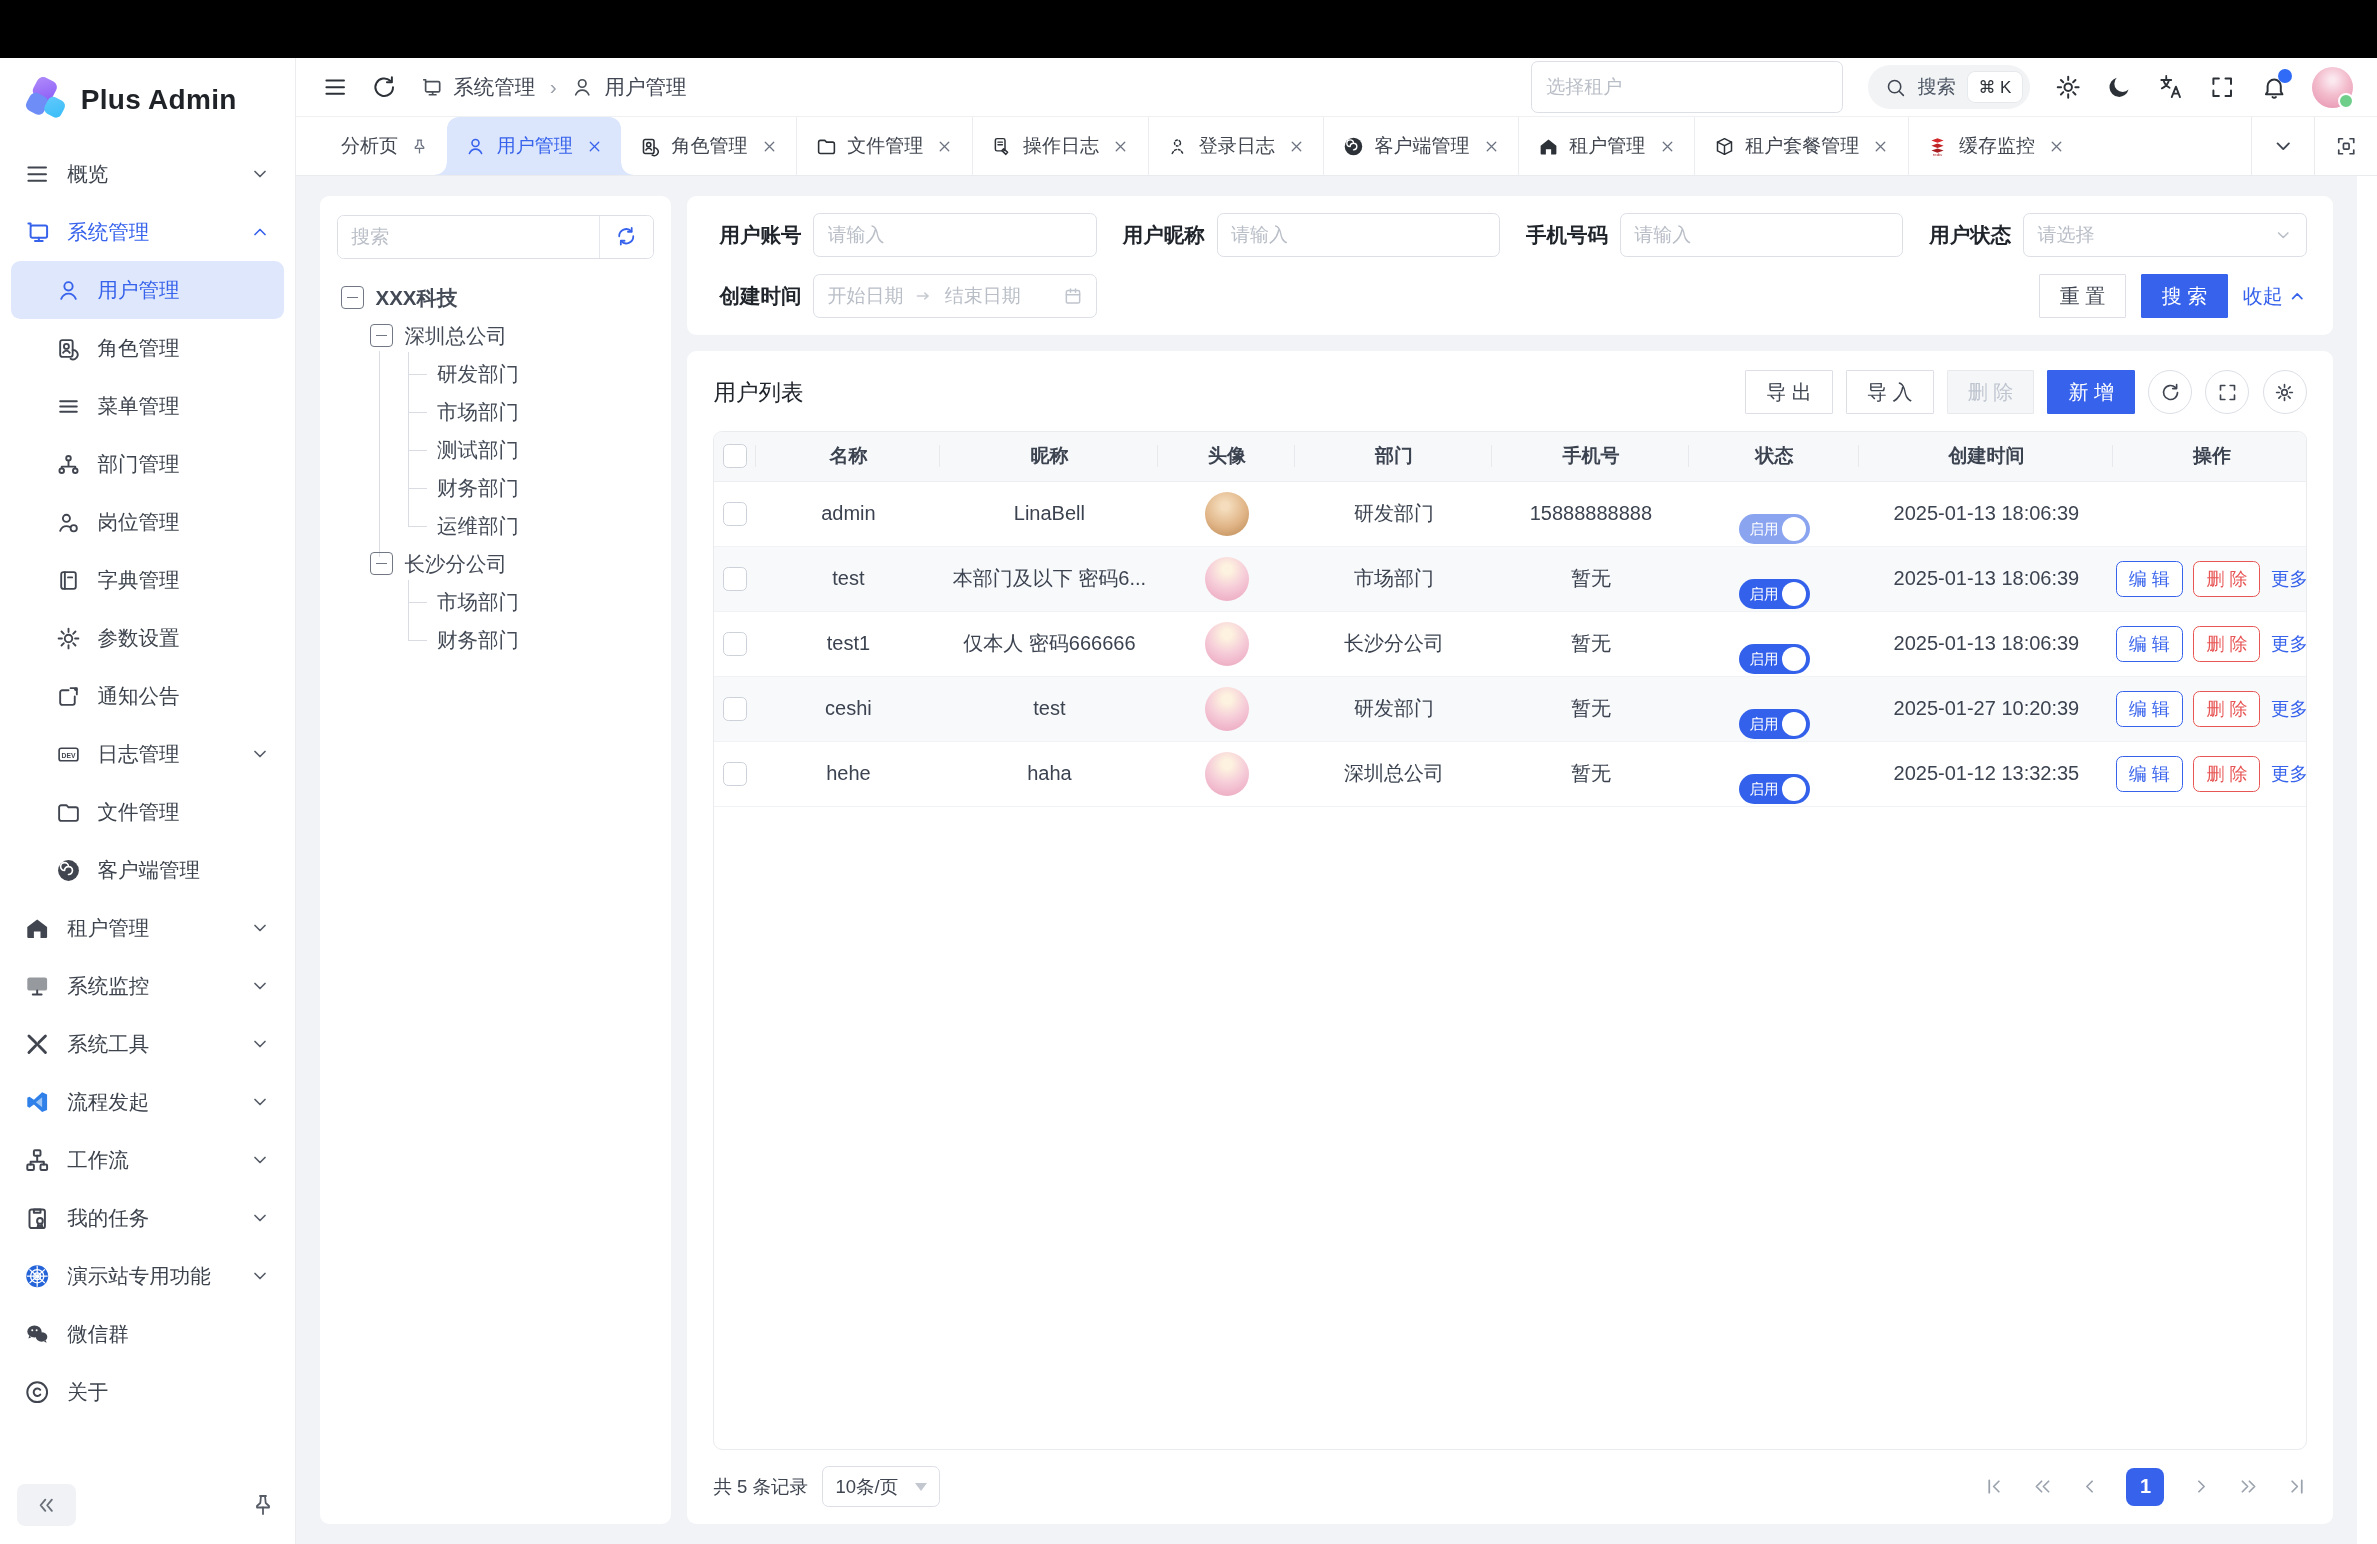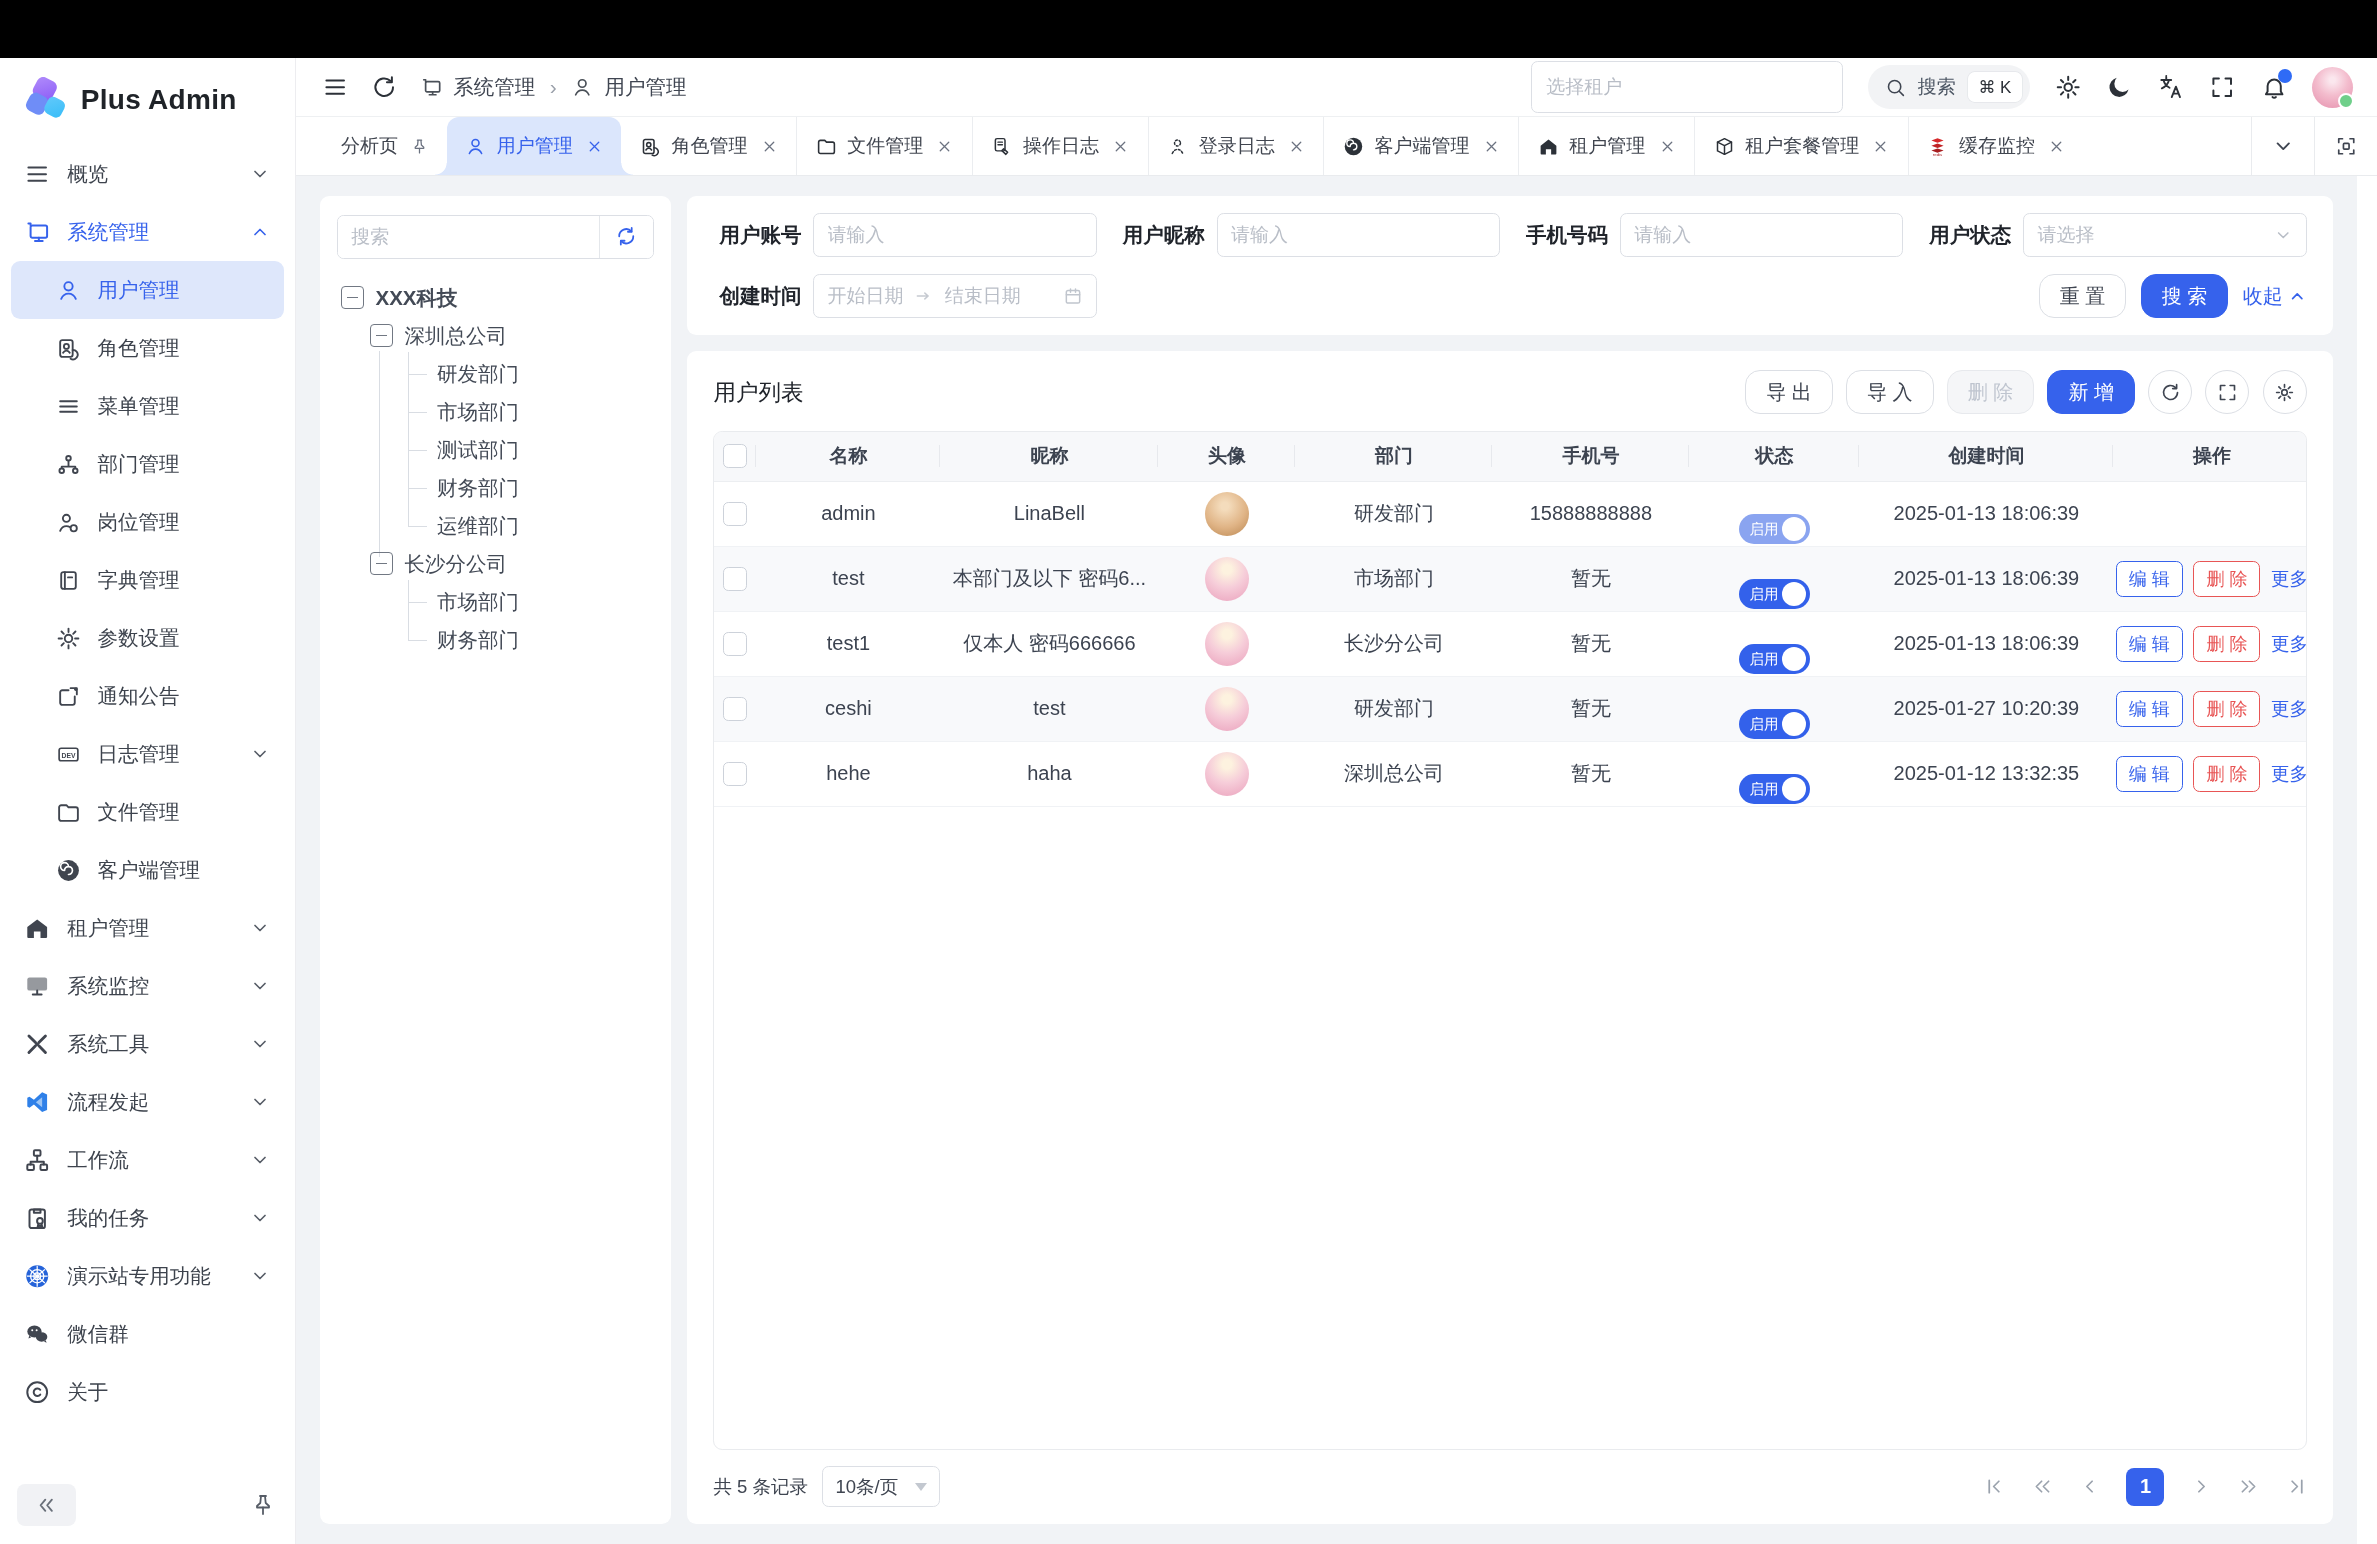--- a/index.html
+++ b/index.html
@@ -105,21 +105,21 @@
   .field .flabel { width:88px; text-align:right; font-size:20.5px; font-weight:600; color:#20242b; flex:none; }
   .ctrl { flex:1; height:44px; border:1.3px solid #dcdfe5; border-radius:6.6px; background:#fff; display:flex; align-items:center; padding:0 13.2px; min-width:0; }
   .ctrl input { border:none; outline:none; width:100%; font-size:19px; color:#3d434d; }
   .ctrl input::placeholder { color:#b9bec7; }
   .ph { color:#b9bec7; font-size:19px; }
   .ctrl .cdown { margin-left:auto; width:18.5px; height:18.5px; color:#b9bec7; flex:none; }
   .dr-arrow { width:20px; height:20px; color:#c6cad1; margin:0 10.6px; flex:none; }
   .cal { width:20px; height:20px; color:#c0c5cd; margin-left:auto; flex:none; }
   .factions { grid-column:2 / 5; display:flex; align-items:center; justify-content:flex-end; gap:14.5px; }
 
-  .btn { height:44px; padding:0 20px; border-radius:15px; font-size:20px; border:1.3px solid #dcdfe5; background:#fff; color:#3f4551; display:inline-flex; align-items:center; justify-content:center; cursor:pointer; white-space:nowrap; }
+  .btn { height:44px; padding:0 20px; border-radius:1px; font-size:20px; border:1.3px solid #dcdfe5; background:#fff; color:#3f4551; display:inline-flex; align-items:center; justify-content:center; cursor:pointer; white-space:nowrap; }
   .btn.primary { background:#3662ec; border-color:#3662ec; color:#fff; }
   .btn.disabled { background:#f5f6f8; color:#bfc5cf; border-color:#e7e9ed; cursor:default; }
   .linkbtn { display:inline-flex; align-items:center; gap:5.3px; color:#3662ec; font-size:20px; background:none; border:none; cursor:pointer; }
   .linkbtn svg { width:18.5px; height:18.5px; }
 
   
   .table-card { background:#fff; border-radius:9.2px; padding:18.5px 26.4px 17px; flex:1; display:flex; flex-direction:column; min-height:0; }
   .tc-toolbar { height:45px; display:flex; align-items:center; flex:none; }
   .tc-title { font-size:22.5px; font-weight:500; color:#20242b; }
   .tc-actions { margin-left:auto; display:flex; align-items:center; gap:13.2px; }

